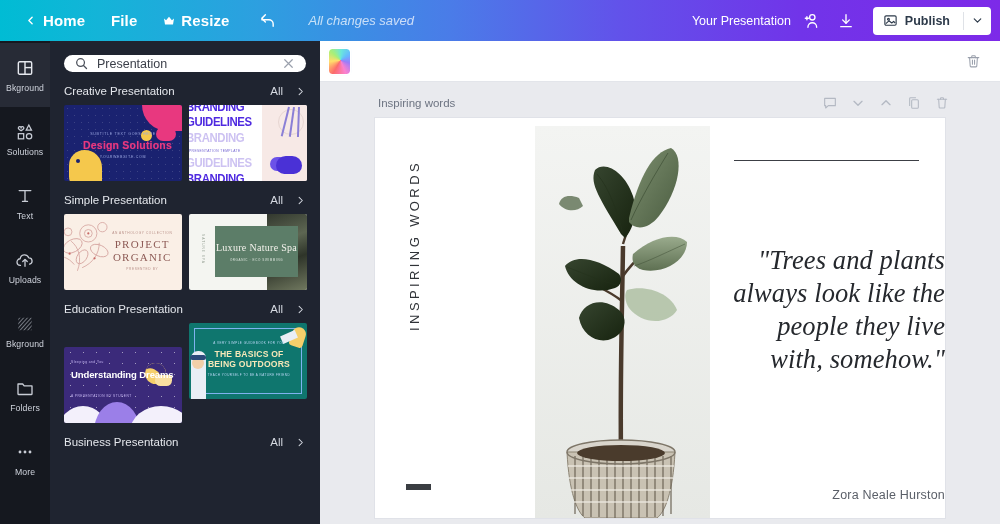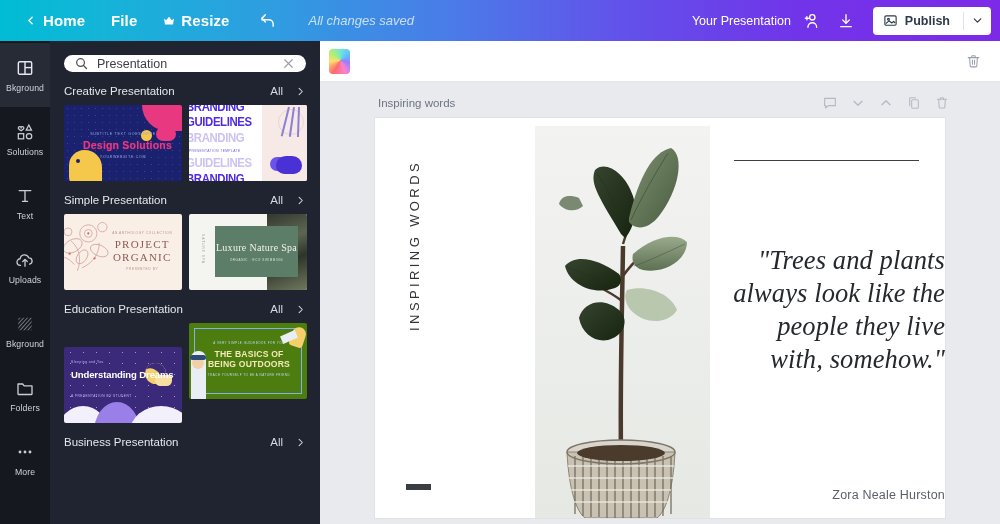--- a/index.html
+++ b/index.html
@@ -174,21 +174,21 @@
     box-shadow: inset -7px 3px 0 0 #3b2a7a; transform: rotate(-22deg); }
   .t5 .fox { position: absolute; right: 10px; top: 28px; width: 17px; height: 11px;
     background: #f9dfa0; border-radius: 8px 3px 8px 8px; }
   .t5 .c1, .t5 .c2, .t5 .c3 {
     position: absolute; bottom: -9px; border-radius: 50% 50% 0 0 / 100% 100% 0 0; }
   .t5 .c1 { left: -6px; width: 50px; height: 26px; background: #f3f0fb; }
   .t5 .c2 { left: 30px; width: 46px; height: 30px; background: #9b7fe8; }
   .t5 .c3 { left: 66px; width: 62px; height: 26px; background: #f3f0fb; }
 
   
-  .t6 { background: #4d7c0f; }
+  .t6 { background: #0f766e; }
   .t6 .frame { position: absolute; inset: 5px; border: 1px solid #7fb2ef; }
   .t6 .ttl { position: absolute; left: 16px; right: 14px; top: 26px; text-align: center;
     color: #f6e7b8; font-size: 8.6px; font-weight: 700; line-height: 10px; letter-spacing: .2px; }
   .t6 .sub { position: absolute; left: 16px; right: 14px; top: 18px; text-align: center;
     color: #bcd9f7; font-size: 3px; letter-spacing: .5px; }
   .t6 .sub2 { position: absolute; left: 16px; right: 14px; top: 50px; text-align: center;
     color: #bcd9f7; font-size: 3px; letter-spacing: .5px; }
   .t6 .scout { position: absolute; left: 2px; bottom: 0; width: 15px; height: 48px;
     background: #e9eef5; border-radius: 7px 7px 0 0; }
   .t6 .scout-h { position: absolute; left: 3px; bottom: 30px; width: 12px; height: 12px;

